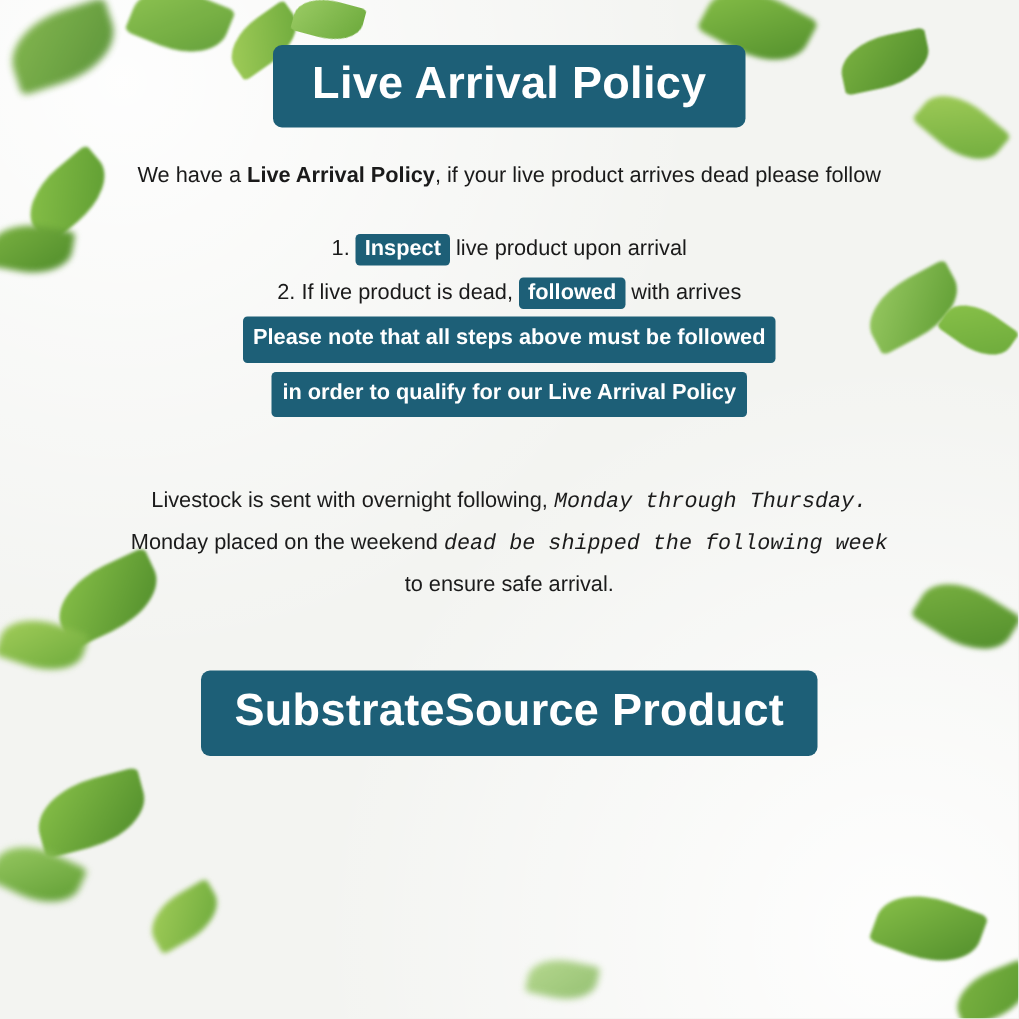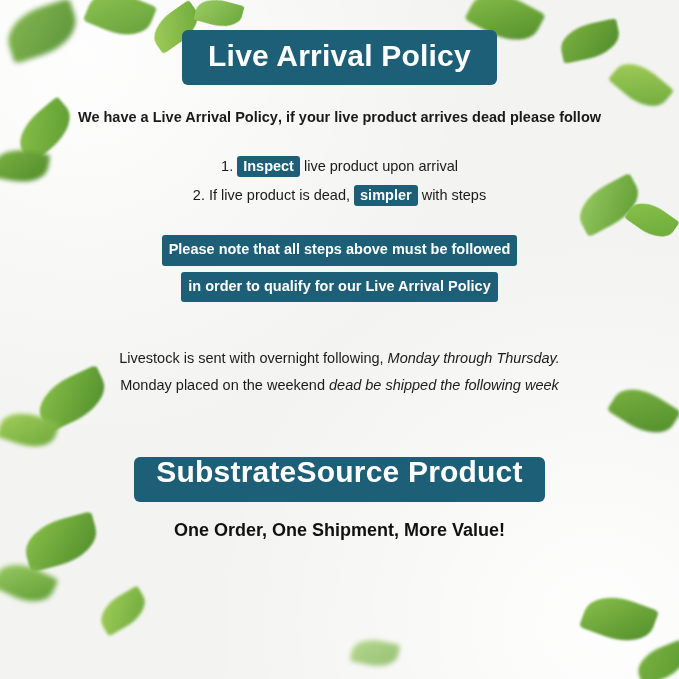--- a/index.html
+++ b/index.html
@@ -44,30 +44,29 @@
     border-radius:6px;
     line-height:1;
   }
   .banner-live{
     font-size:30px;
     padding:11px 26px 14px 26px;
     margin-top:30px;
   }
   .banner-sub{
     font-size:30px;
-    padding:0 22px 15px 22px;
-    margin-top:22px;
+    padding:12px 22px 15px 22px;
+    margin-top:7px;
   }
 
   .para{
     font-size:14.5px;
     line-height:1.75;
     color:#1a1a1a;
     margin:4px auto;
-    font-weight:bold;
   }
   .para-intro{
     width:540px;
     margin-top:20px;
   }
 
   .steps{
     margin-top:22px;
     font-size:14.5px;
     line-height:2.0;
@@ -76,39 +75,38 @@
   .step{white-space:nowrap;}
   .hl{
     background:#1d5f77;
     color:#ffffff;
     font-weight:bold;
     padding:2px 6px 3px 6px;
     border-radius:3px;
   }
 
   .note{
-    margin-top:24px;
     font-size:14.5px;
     line-height:1.62;
   }
   .note .hl{
     font-weight:bold;
     padding:3px 7px 4px 7px;
     display:inline-block;
     margin:1px 0;
   }
 
   .shipping{
     margin-top:42px;
     width:520px;
     font-size:14.5px;
     line-height:1.85;
     margin-left:auto;margin-right:auto;
   }
-  .shipping em{font-style:italic;}
+  .shipping em{font-style:italic;font-family:Liberation Mono, monospace;}
 
   .tagline{
     margin-top:18px;
     font-size:18px;
     font-weight:bold;
     color:#111;
   }
   .para-outro{
     width:530px;
     margin-top:10px;
@@ -153,43 +151,43 @@
       <br>
     </div>
 
     <div class="steps">
       <div class="step">
         <span>1.</span>
         <span></span><span class="hl">Inspect</span><span> live product upon arrival</span>
       </div>
       <div class="step">
         <span>2.</span>
-        <span>If live product is dead, </span><span class="hl">simpler</span><span> with steps</span>
+        <span>If live product is dead, </span><span class="hl">followed</span><span> with arrives</span>
       </div>
     </div>
 
     <div class="note">
       <span class="hl">Please note that all steps above must be followed</span>
       <div class="spacer-sm"></div>
       <span class="hl">in order to qualify for our Live Arrival Policy</span>
     </div>
 
     
     <div class="shipping">
       <span>Livestock is sent with overnight following, </span><em>Monday through Thursday.</em>
       <br>
       <span>Monday placed on the weekend </span><em>dead be shipped the following week</em>
       <br>
+      <span>to ensure safe arrival.</span>
     </div>
 
     
     <div style="margin-top:36px;">
       <div class="banner banner-sub">SubstrateSource Product</div>
     </div>
 
-    <div class="tagline">One Order, One Shipment, More Value!</div>
 
     <div class="para para-outro">
       <br>
     </div>
 
   </div>
 </div>
 
 </body></html>

